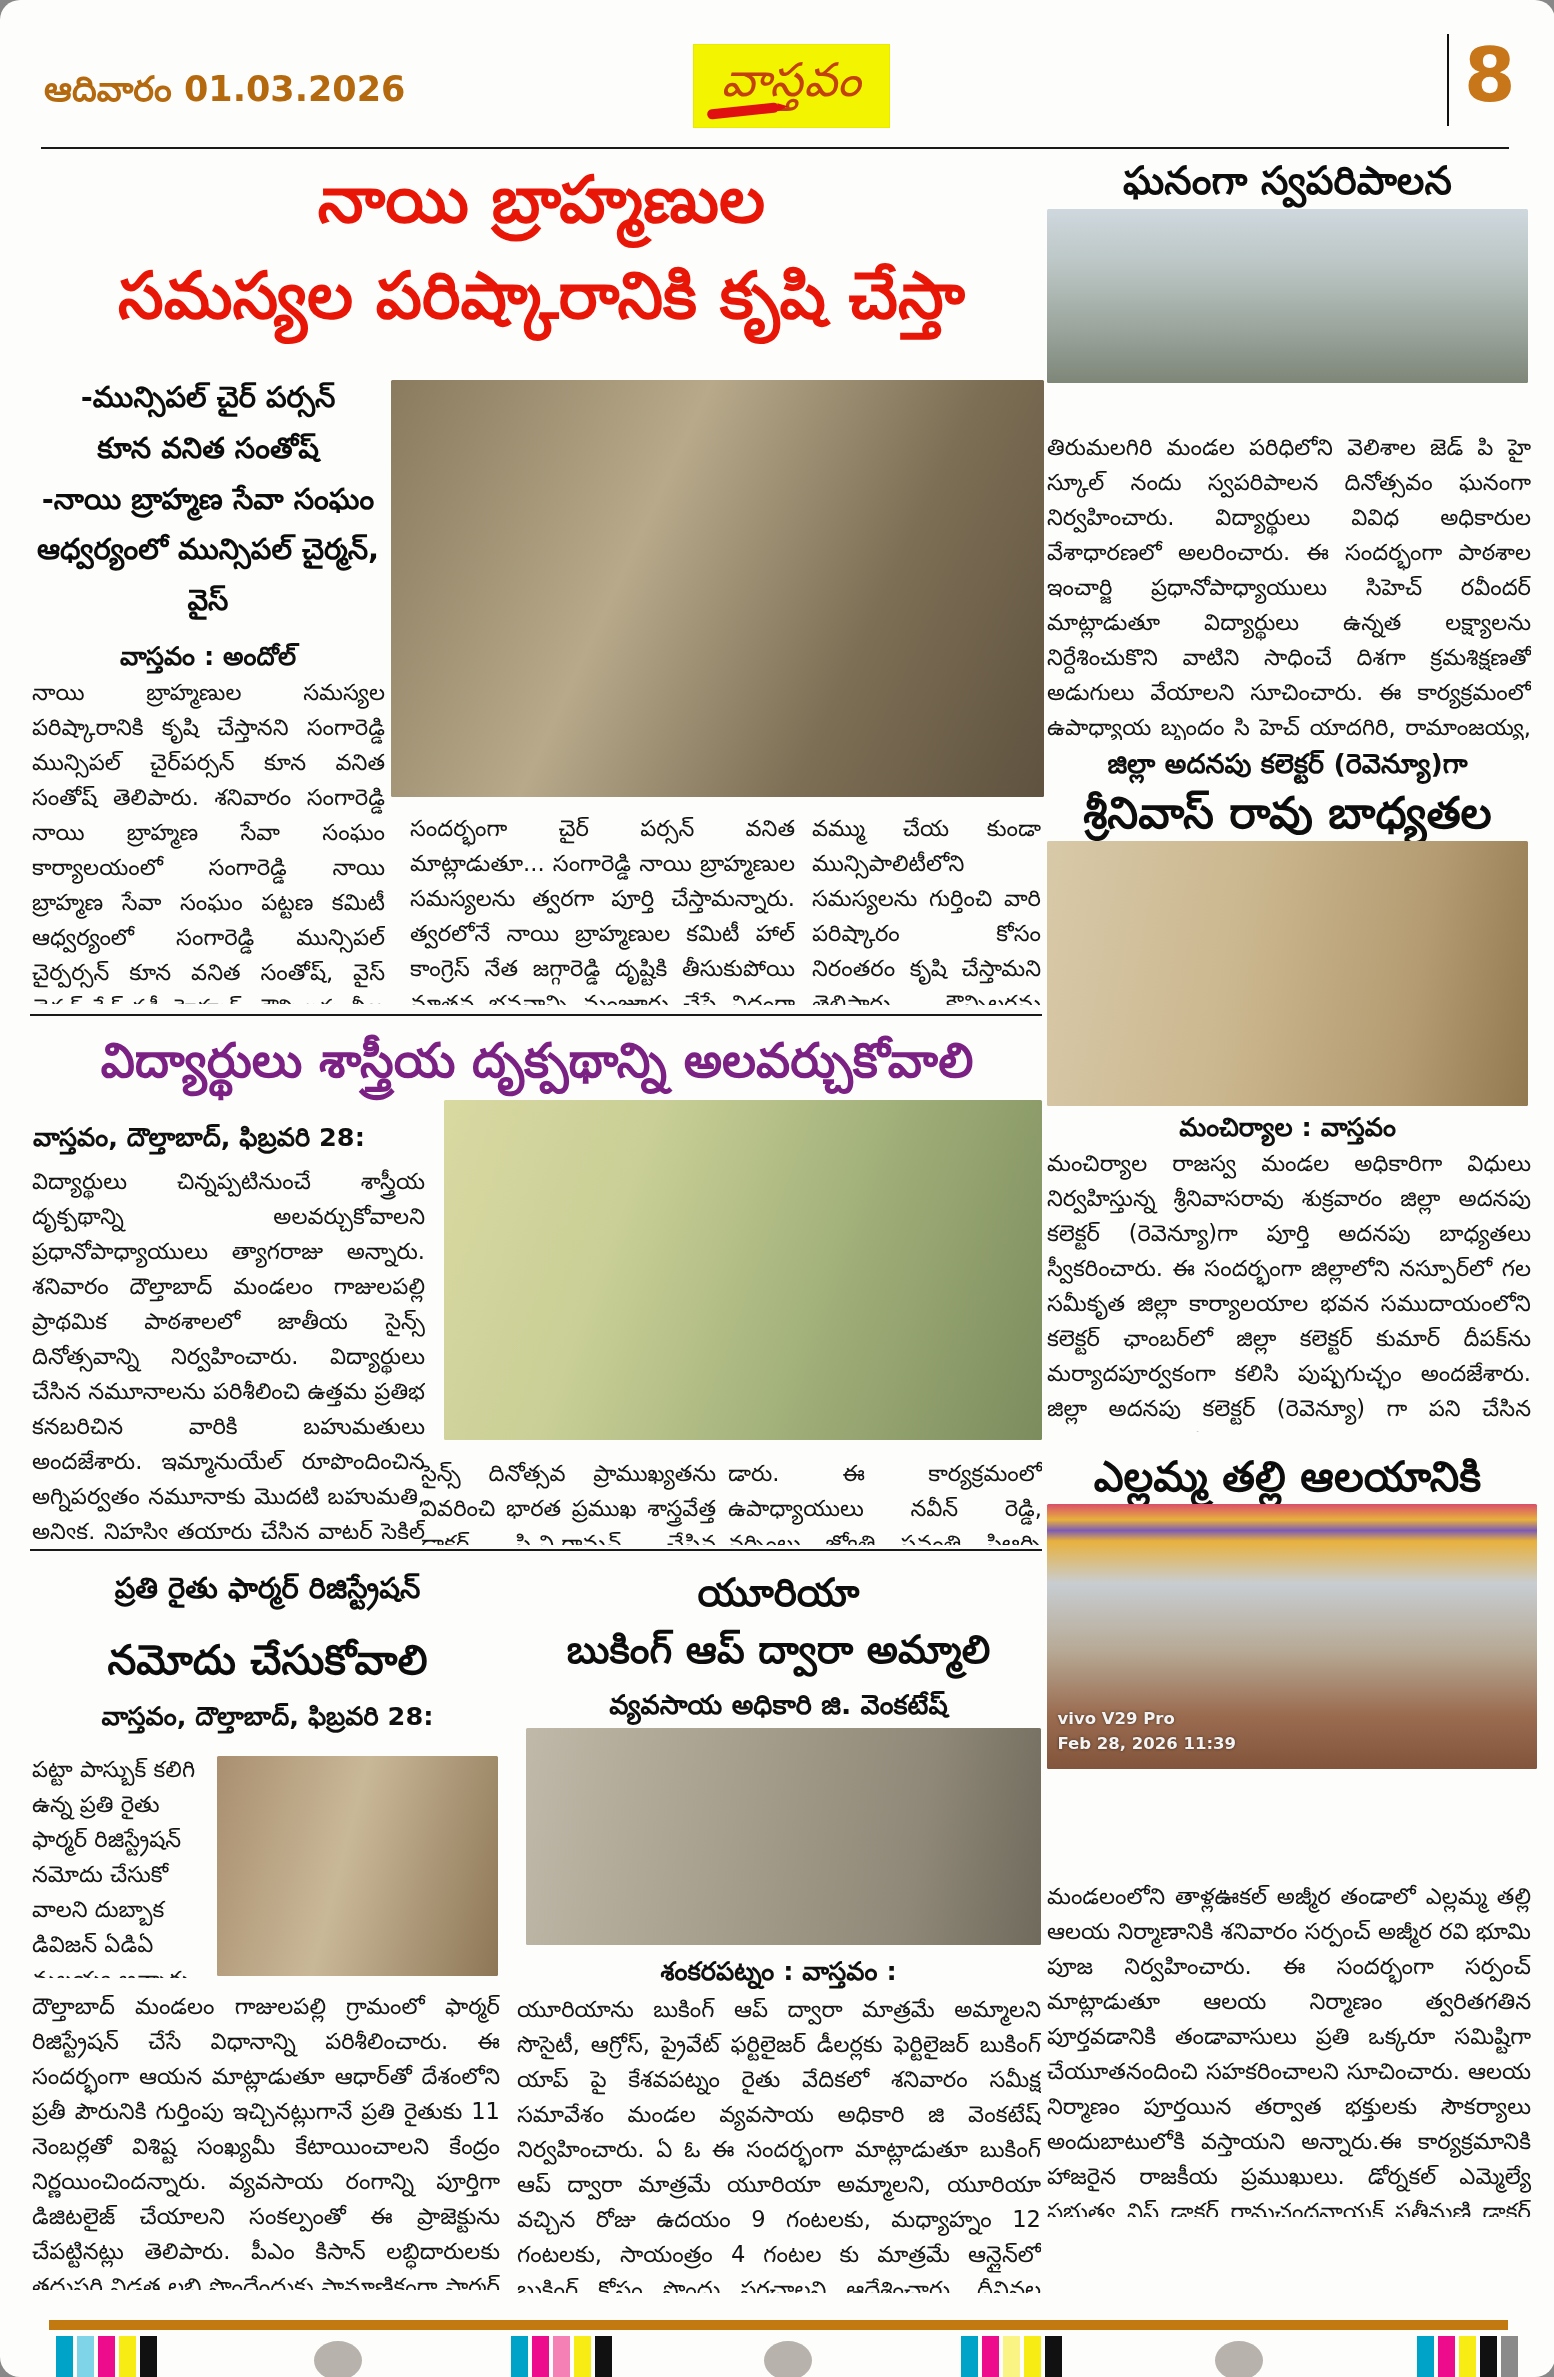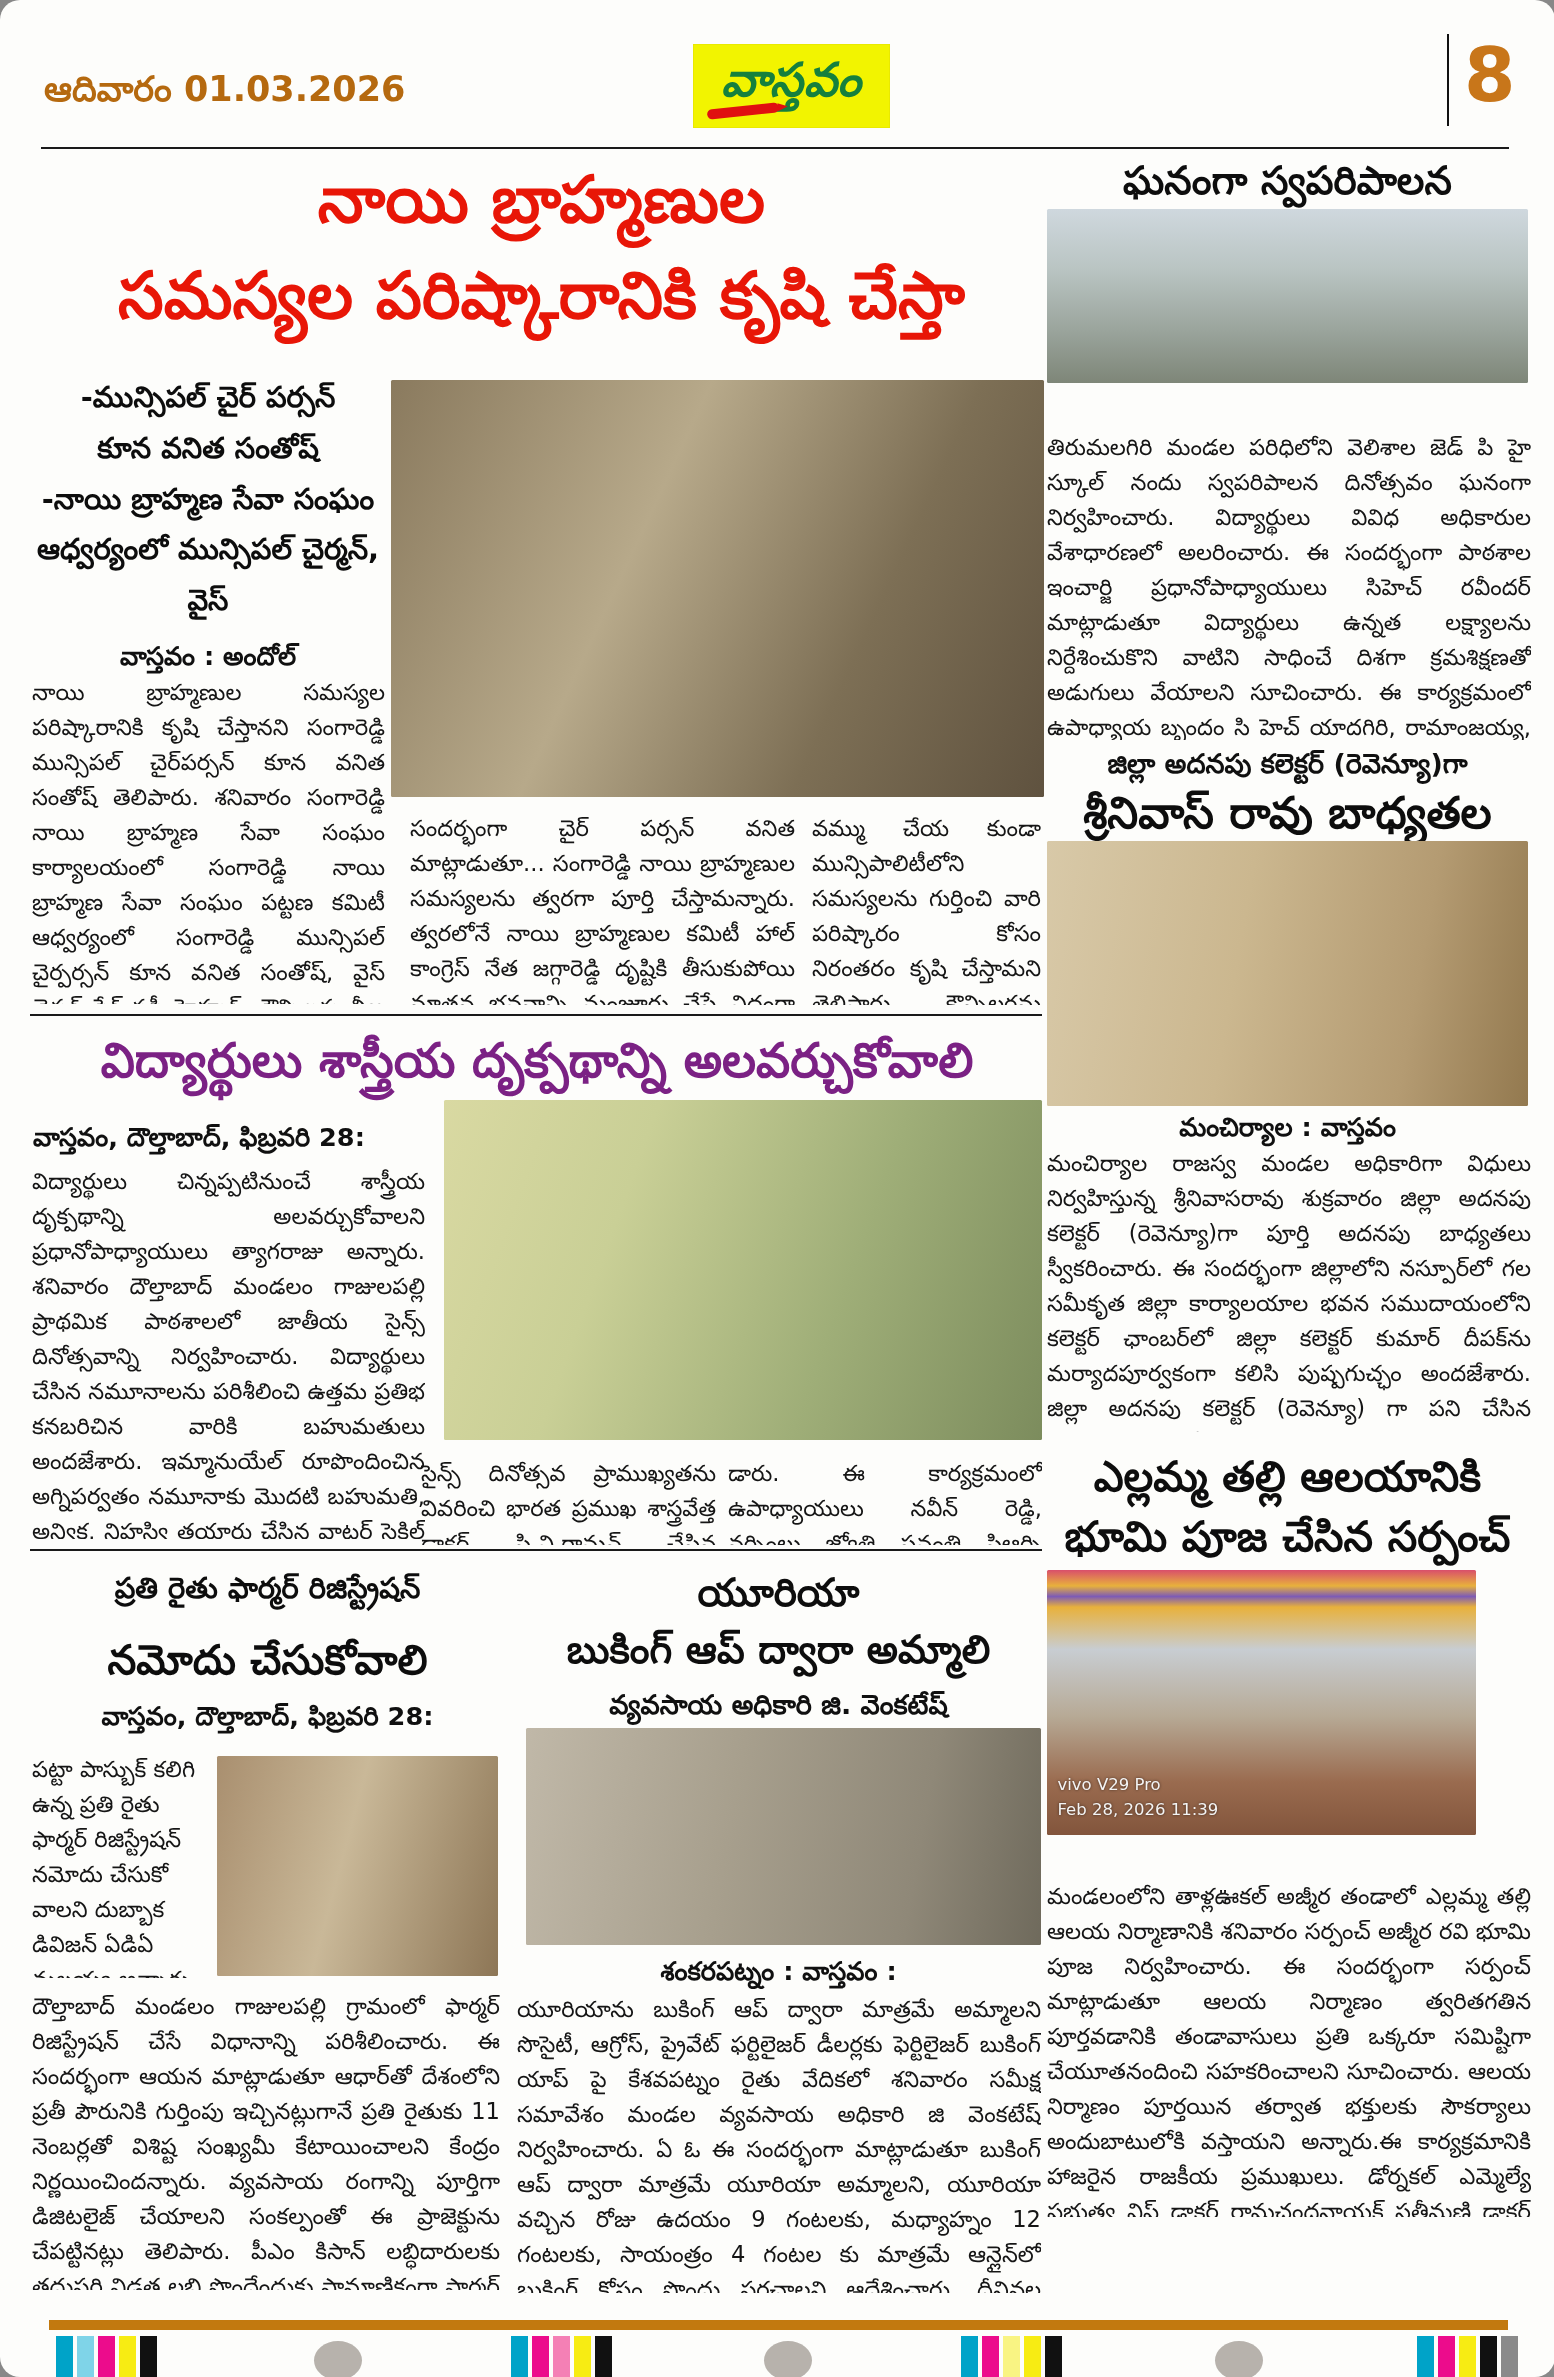--- a/index.html
+++ b/index.html
@@ -11,21 +11,21 @@
   .bold{font-weight:bold;}
   .body-txt{font-size:22.6px;line-height:1.55;color:#151515;overflow:hidden;word-break:break-word;}
   .dateline{font-size:25.6px;font-weight:bold;color:#101010;}
   .rule-h{background:#1a1a1a;height:2.3px;}
   .photo{background-size:cover;border-radius:1.5px;overflow:hidden;}
   .headline-red{color:#e81607;font-weight:800;line-height:1.28;}
   .headline-purple{color:#7b2184;font-weight:800;}
   .headline-black{color:#0d0d0d;font-weight:800;line-height:1.3;}
   .subheads{font-size:29px;font-weight:bold;line-height:1.75;color:#0d0d0d;}
   .masthead-box{background:#f2f400;box-shadow:0 0 0 0.8px #e6e600 inset;}
-  .masthead-title{color:#15803d;font-weight:700;font-style:italic;font-size:47px;letter-spacing:0.8px;}
+  .masthead-title{color:#c2410c;font-weight:400;font-style:italic;font-size:47px;letter-spacing:0.8px;}
   .pen{position:absolute;left:13.5px;bottom:12px;width:72px;height:9.8px;background:#e01010;
        border-radius:5.3px;transform:rotate(-6deg);}
   .pen:after{content:"";position:absolute;right:-9px;top:0.8px;border-left:10.5px solid #e01010;
        border-top:4.5px solid transparent;border-bottom:4.5px solid transparent;}
   .pm-group{position:absolute;top:0;display:flex;gap:4.5px;}
   .pm-bar{width:16.5px;height:44px;}
   .pm-oval{position:absolute;top:4.5px;width:48px;height:39px;background:#b7b2ac;border-radius:50%;}
   .wm{position:absolute;color:#f4f4f4;text-shadow:0 0 3px rgba(0,0,0,.6);font-size:16.5px;}
 </style>
 </head>
@@ -106,22 +106,22 @@
   <div class="abs center dateline" style="left:1047px;top:748px;width:481px;font-size:27px;">జిల్లా అదనపు కలెక్టర్ (రెవెన్యూ)గా</div>
   <div class="abs center headline-black" style="left:1047px;top:784px;width:481px;font-size:44px;">శ్రీనివాస్ రావు బాధ్యతల స్వీకరణ</div>
   <div class="abs photo" style="left:1047px;top:841px;width:481px;height:265px;
               background:linear-gradient(100deg,#d8c9a8 0%,#cbb78f 40%,#b49b72 75%,#93794f 100%);"></div>
   <div class="abs center dateline" style="left:1047px;top:1112px;width:481px;">మంచిర్యాల : వాస్తవం</div>
   <div class="abs body-txt justify" style="left:1047px;top:1146px;width:484px;height:286px;">మంచిర్యాల రాజస్వ మండల అధికారిగా విధులు నిర్వహిస్తున్న శ్రీనివాసరావు శుక్రవారం జిల్లా అదనపు కలెక్టర్ (రెవెన్యూ)గా పూర్తి అదనపు బాధ్యతలు స్వీకరించారు. ఈ సందర్భంగా జిల్లాలోని నస్పూర్‌లో గల సమీకృత జిల్లా కార్యాలయాల భవన సముదాయంలోని కలెక్టర్ ఛాంబర్‌లో జిల్లా కలెక్టర్ కుమార్ దీపక్‌ను మర్యాదపూర్వకంగా కలిసి పుష్పగుచ్ఛం అందజేశారు. జిల్లా అదనపు కలెక్టర్ (రెవెన్యూ) గా పని చేసిన పి.చంద్రయ్య పదోన్నతి పై జిల్లా అదనపు కలెక్టర్ (స్థానిక సంస్థలు)గా విధులు నిర్వహిస్తున్నారు.</div>
 
   <div class="abs center headline-black" style="left:1047px;top:1450px;width:481px;font-size:42px;">ఎల్లమ్మ తల్లి ఆలయానికి</div>
   <div class="abs center headline-black" style="left:1047px;top:1510px;width:481px;font-size:42px;">భూమి పూజ చేసిన సర్పంచ్</div>
 
-  <div class="abs photo" style="left:1047px;top:1570px;width:429px;height:265px;
-              background:linear-gradient(180deg,#d94f6b 0%,#e8b13c 6%,#7d5bb5 10%,#e8b13c 14%,#c8cdd2 30%,#b7aa96 55%,#9a6b4f 80%,#82553c 100%);">
+  <div class="abs photo" style="left:1047px;top:1504px;width:490px;height:265px;
+              background:linear-gradient(180deg,#d94f6b 0%,#e8b13c 6%,#7d5bb5 10%,#e8b13c 14%,#c8cdd2 30%,#b7aa96 55%,#9a6b4f 80%,#82553c 100%);font-weight:bold;">
     <div class="wm" style="left:10.5px;bottom:41px;">vivo V29 Pro</div>
     <div class="wm" style="left:10.5px;bottom:16.5px;">Feb 28, 2026 11:39</div>
   </div>
 
   <div class="abs body-txt justify" style="left:1047px;top:1879px;width:484px;height:338px;">మండలంలోని తాళ్లఊకల్ అజ్మీర తండాలో ఎల్లమ్మ తల్లి ఆలయ నిర్మాణానికి శనివారం సర్పంచ్ అజ్మీర రవి భూమి పూజ నిర్వహించారు. ఈ సందర్భంగా సర్పంచ్ మాట్లాడుతూ ఆలయ నిర్మాణం త్వరితగతిన పూర్తవడానికి తండావాసులు ప్రతి ఒక్కరూ సమిష్టిగా చేయూతనందించి సహకరించాలని సూచించారు. ఆలయ నిర్మాణం పూర్తయిన తర్వాత భక్తులకు సౌకర్యాలు అందుబాటులోకి వస్తాయని అన్నారు.ఈ కార్యక్రమానికి హాజరైన రాజకీయ ప్రముఖులు. డోర్నకల్ ఎమ్మెల్యే ప్రభుత్వ విప్ డాక్టర్ రామచంద్రనాయక్ సతీమణి డాక్టర్ ప్రమీల, డోర్నకల్ మాజీ ఎమ్మెల్యే డిఎస్ రెడ్యా నాయక్ , మహబూబాబాద్ జిల్లా గ్రంథాలయ సంస్థ మాజీ చైర్మన్ గుడిపూడి నవీన్ రావు, అభినవరెడ్డి, పెండ్లి రఘువీరారెడ్డి, గుగులోతు రవి, రఘునందన్ రెడ్డి, ఉప సర్పంచ్, వార్డు సభ్యులు, తండావాసులు తదితరులు పాల్గొన్నారు.</div>
 
   <div class="abs" style="left:49px;top:2320px;width:1459px;height:9.8px;background:#c2790f;"></div>
   <div class="abs" style="left:0;top:2336px;width:1555px;height:45px;">
       <div class="pm-group" style="left: 56px;">
         <div class="pm-bar" style="background: rgb(0, 163, 200);"></div>

